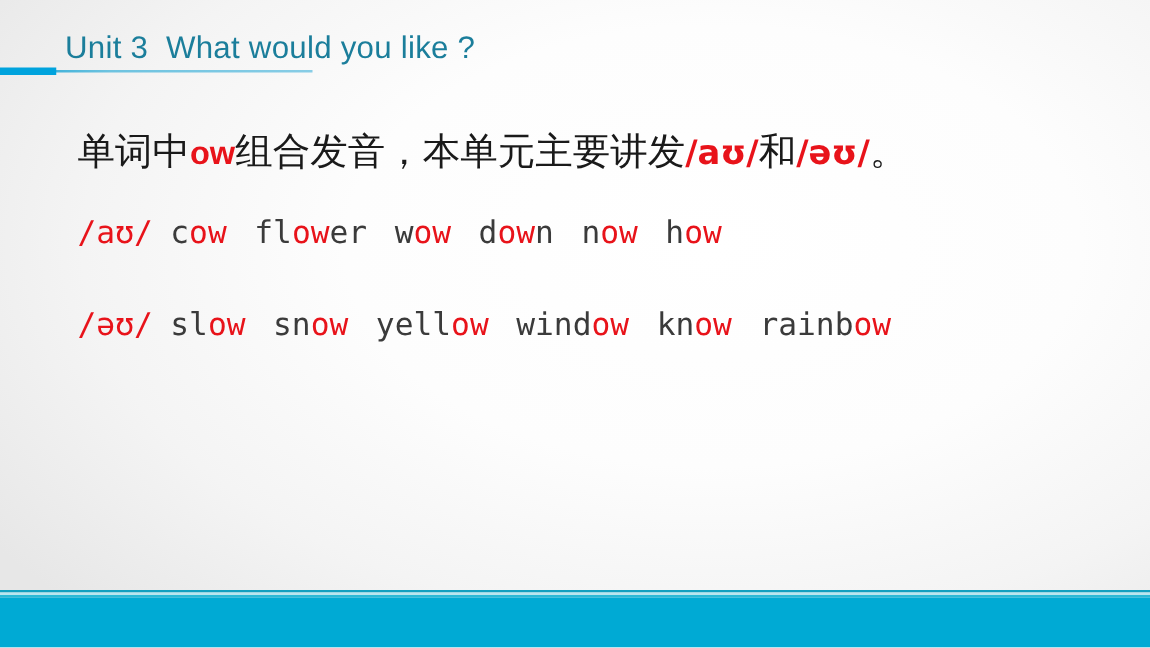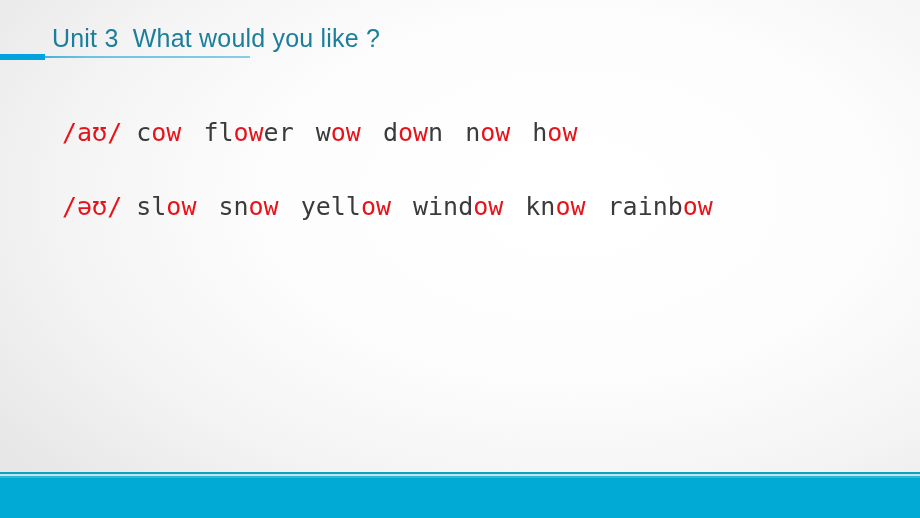--- a/index.html
+++ b/index.html
@@ -147,20 +147,21 @@
 <div id="slide">
 
   <div id="title-block">
     <div id="title-rule-thin"></div>
     <div id="title-rule-accent"></div>
     <div id="title-text">Unit 3  What would you like ?</div>
   </div>
 
   <div id="body-block">
 
+    <p class="zh-line"><span>单词中</span><span class="red-inline">ow</span><span>组合发音，本单元主要讲发</span><span class="red-phon">/aʊ/</span><span>和</span><span class="red-phon">/əʊ/</span><span>。</span></p>
 
     <div id="word-rows">
         <p class="word-row"><span class="phon">/aʊ/</span><span class="gap-small"></span><span class="w"><span>c</span><span class="ow">ow</span><span></span></span><span class="gap"></span><span class="w"><span>fl</span><span class="ow">ow</span><span>er</span></span><span class="gap"></span><span class="w"><span>w</span><span class="ow">ow</span><span></span></span><span class="gap"></span><span class="w"><span>d</span><span class="ow">ow</span><span>n</span></span><span class="gap"></span><span class="w"><span>n</span><span class="ow">ow</span><span></span></span><span class="gap"></span><span class="w"><span>h</span><span class="ow">ow</span><span></span></span></p>
         <p class="word-row"><span class="phon">/əʊ/</span><span class="gap-small"></span><span class="w"><span>sl</span><span class="ow">ow</span><span></span></span><span class="gap"></span><span class="w"><span>sn</span><span class="ow">ow</span><span></span></span><span class="gap"></span><span class="w"><span>yell</span><span class="ow">ow</span><span></span></span><span class="gap"></span><span class="w"><span>wind</span><span class="ow">ow</span><span></span></span><span class="gap"></span><span class="w"><span>kn</span><span class="ow">ow</span><span></span></span><span class="gap"></span><span class="w"><span>rainb</span><span class="ow">ow</span><span></span></span></p>
       </div>
 
   </div>
 
   <div id="footer-rule-dark"></div>
   <div id="footer-rule-light"></div>

